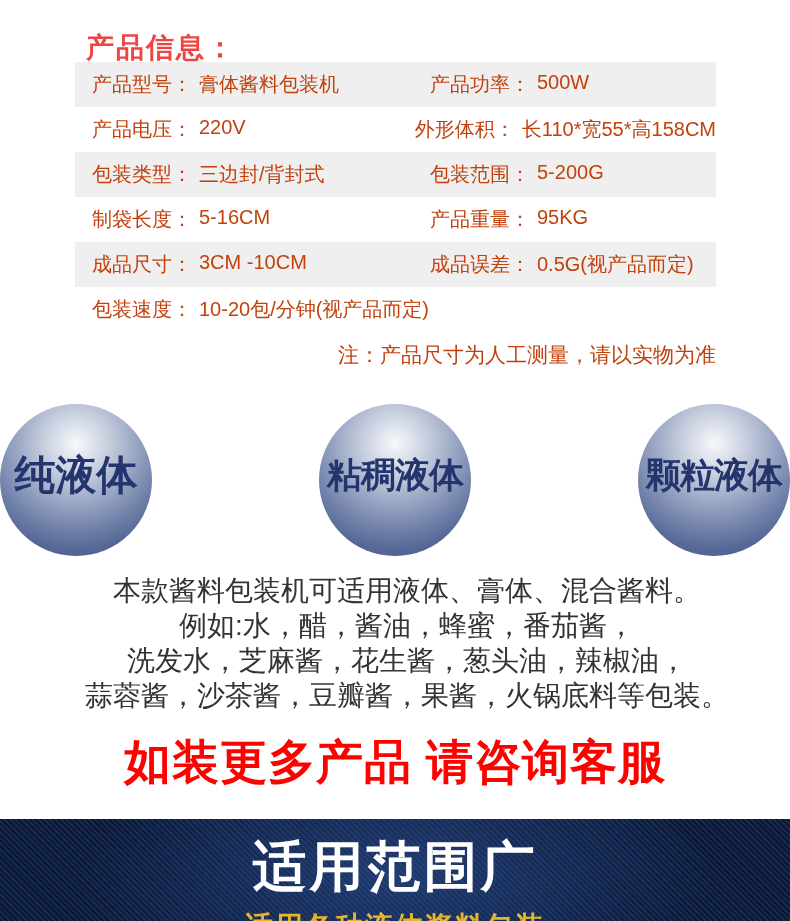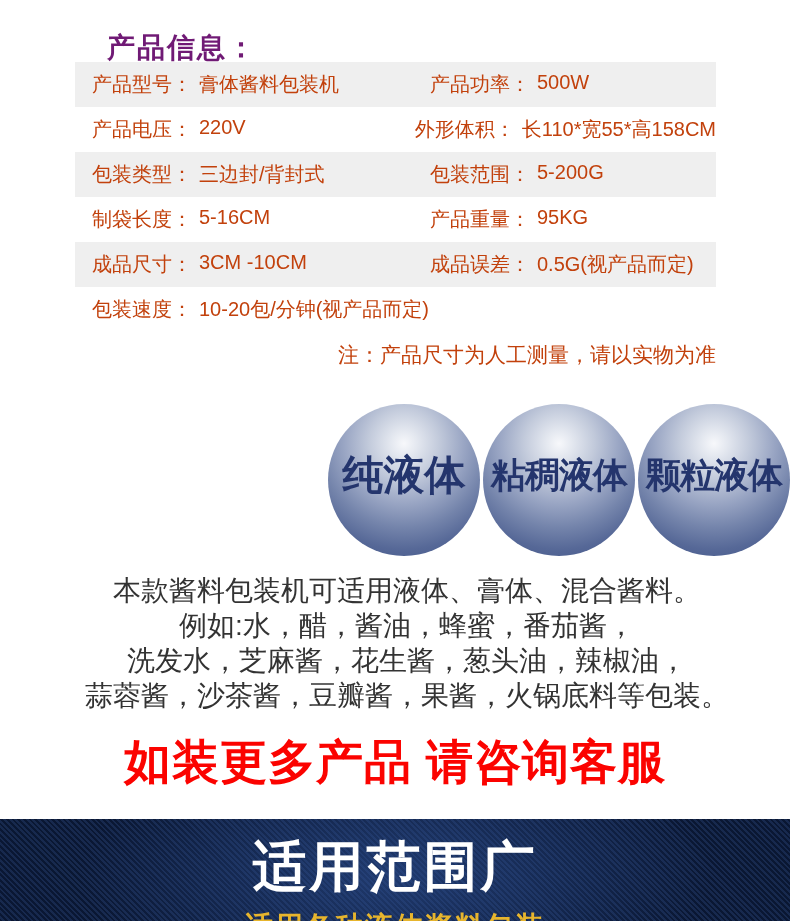--- a/index.html
+++ b/index.html
@@ -2,39 +2,39 @@
 <html><head>
 <meta charset="utf-8">
 <style>
   html,body { margin:0; padding:0; }
   body {
     width:790px; height:921px; position:relative; overflow:hidden;
     background:#ffffff;
     font-family:"Liberation Sans","DejaVu Sans",sans-serif;
   }
   .page-title {
-    position:absolute; left:107px; top:10px;
-    font-size:28px; color:#701a75; letter-spacing:2px;
+    position:absolute; left:86px; top:10px;
+    font-size:28px; color:#ef4444; letter-spacing:2px;
   }
   .spec-table { position:absolute; left:75px; top:62px; width:641px; }
   .spec-row {
     display:flex; height:45px; align-items:center;
     font-size:20px; color:#c2410c;
   }
   .spec-row:nth-child(odd) { background:#efefef; }
   .cell { display:flex; white-space:nowrap; }
   .cell-left { padding-left:17px; width:355px; box-sizing:border-box; }
   .spec-label { margin-right:7px; }
   .note {
     position:absolute; left:75px; top:341px; width:641px;
     text-align:right; font-size:21px; color:#c2410c;
   }
   .spheres {
     position:absolute; top:404px; left:0; width:790px;
-    display:flex; justify-content:flex-end; gap:3px;
+    display:flex; justify-content:space-between; gap:3px;
   }
   .sphere {
     width:152px; height:152px; border-radius:50%;
     display:flex; align-items:center; justify-content:center;
     background: radial-gradient(circle at 50% 26%,
       #f7f8fb 0%, #e3e7ef 10%, #c2cadb 26%, #9aa6c4 44%,
       #7484ab 62%, #566897 78%, #475a8c 92%, #44568a 100%);
   }
   .sphere-label {
     font-weight:bold; color:#24356d; margin-top:-10px; white-space:nowrap;

